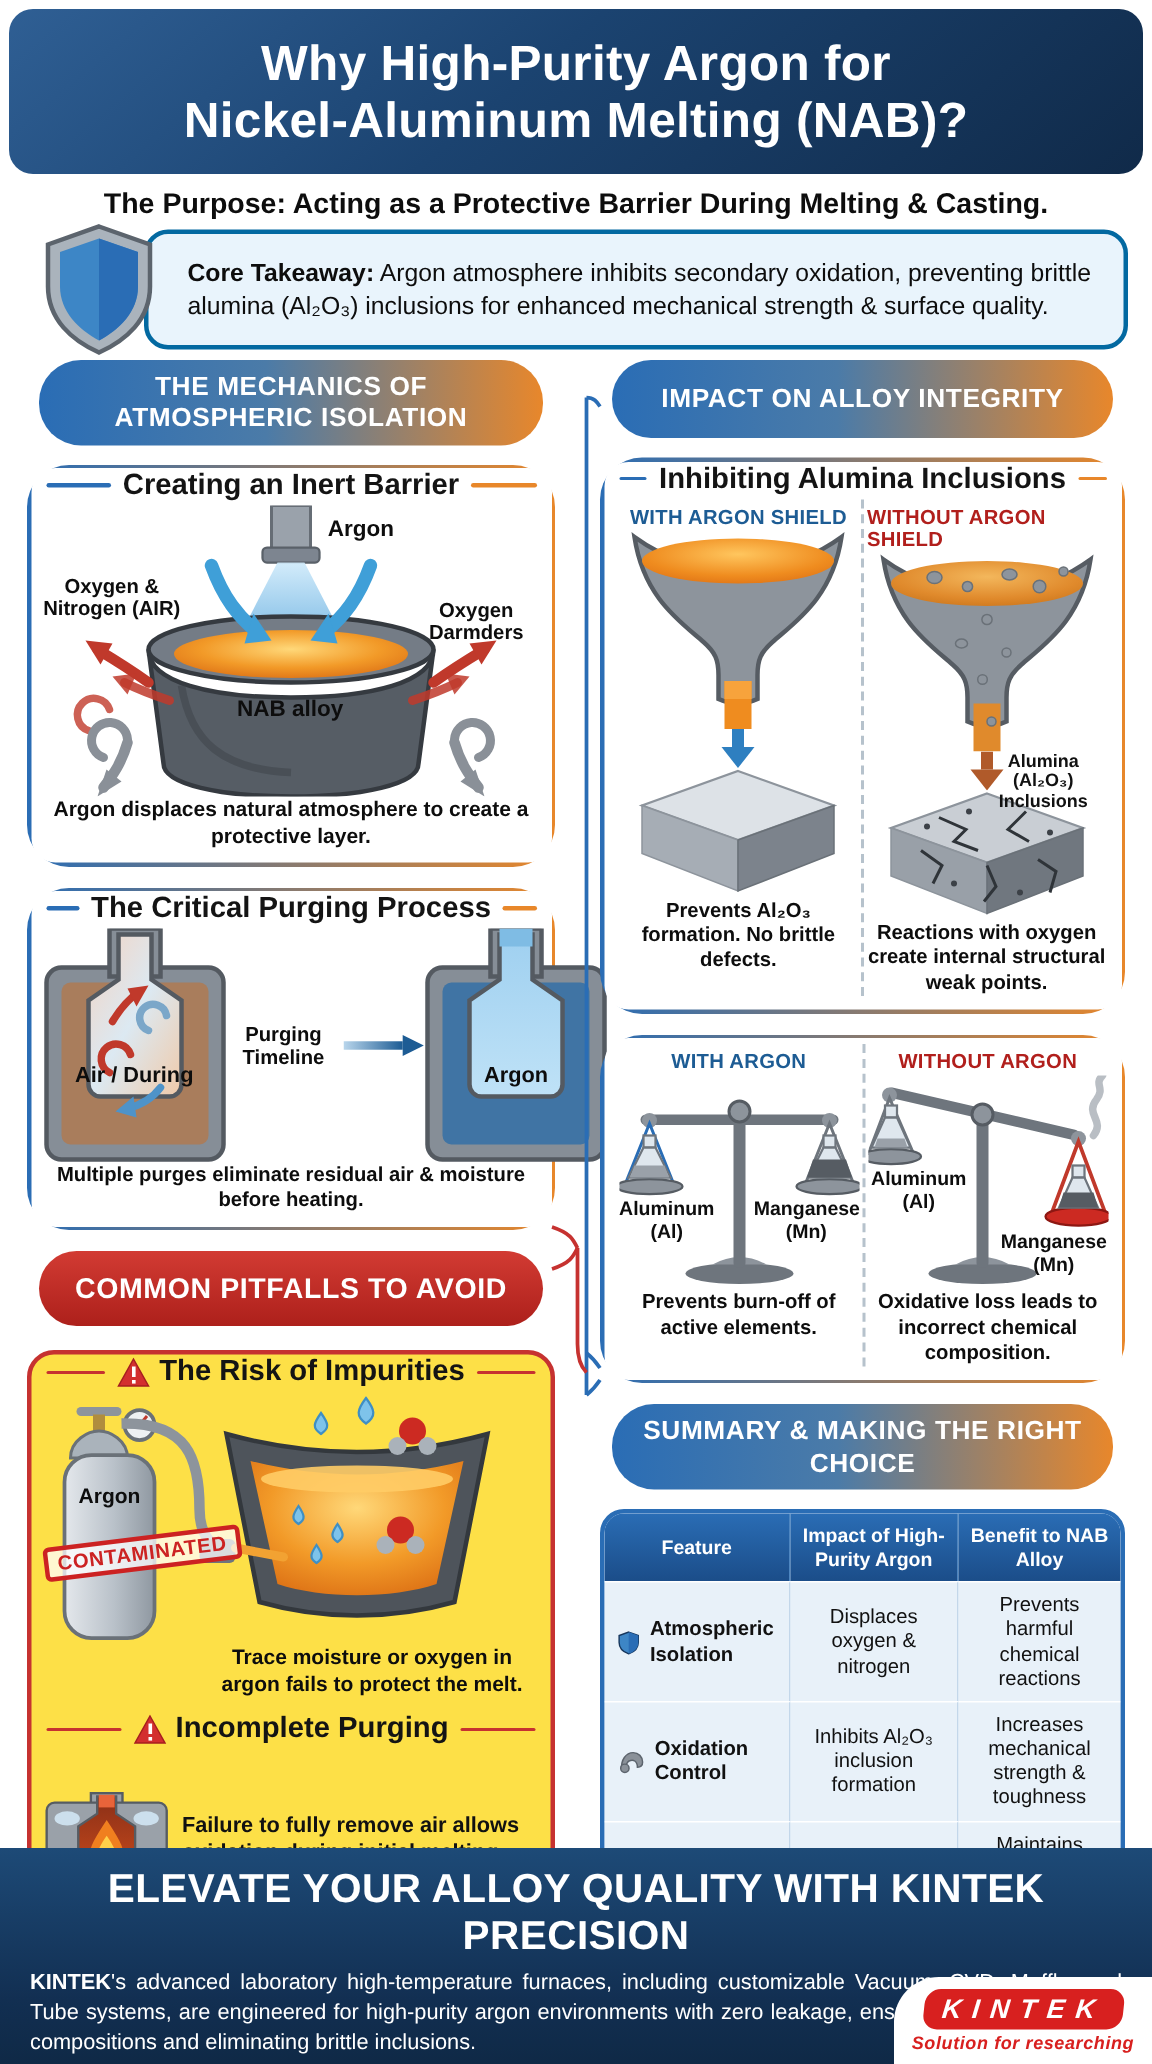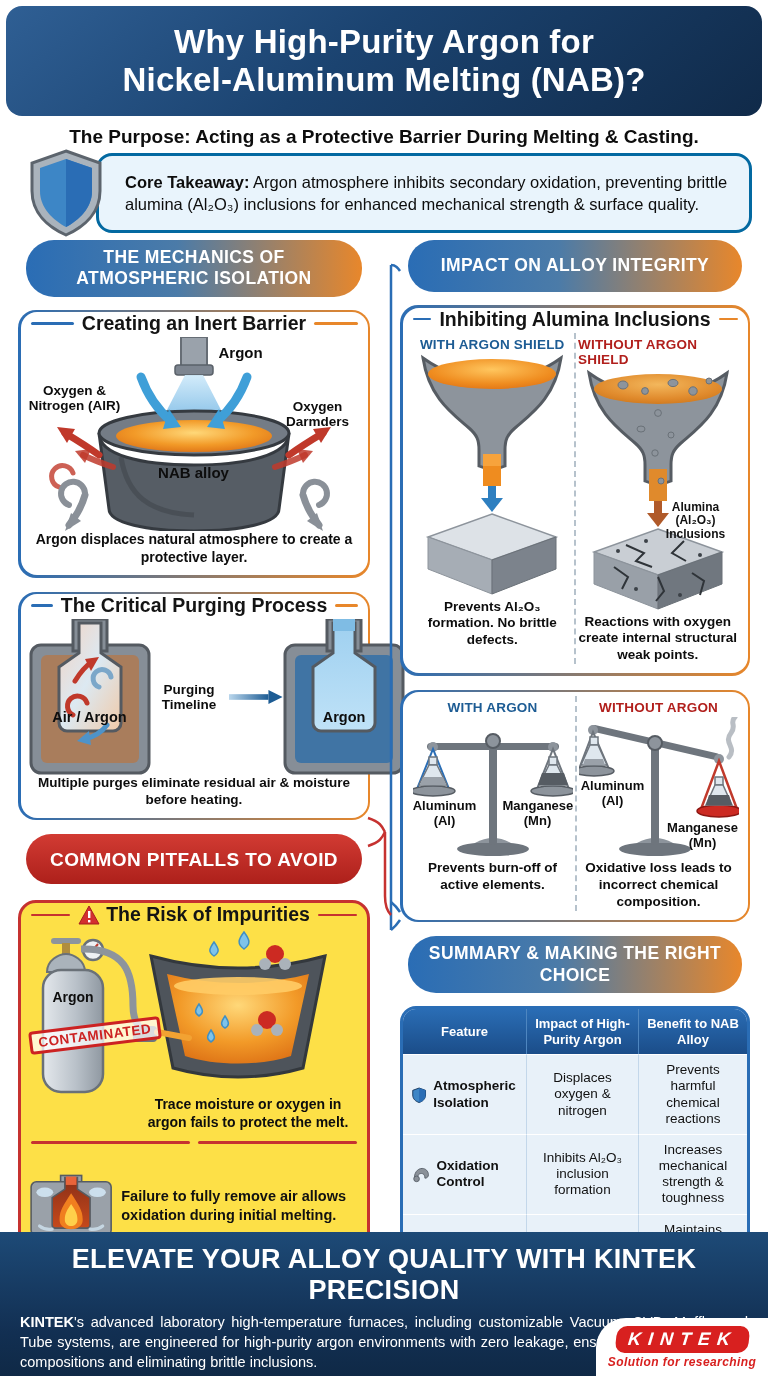--- a/index.html
+++ b/index.html
@@ -23,21 +23,21 @@
   .colL{position:absolute;left:18px;top:240px;width:352px;}
   .colR{position:absolute;left:400px;top:240px;width:350px;}
 
   .pill{border-radius:28px;color:#fff;font-weight:bold;text-align:center;
         display:flex;align-items:center;justify-content:center;
         padding:7px 14px;font-size:17.5px;line-height:1.22;letter-spacing:.4px;
         background:linear-gradient(90deg,#2a6db5 0%,#4b7ba8 45%,#e8872b 100%);
         min-height:38px;margin:0 8px 13px;}
   .pill.red{background:linear-gradient(180deg,#d23b33,#ad201b);font-size:19px;min-height:36px;margin-top:12px;}
 
-  .gcard{background:linear-gradient(90deg,#2a6db5,#e8872a);border-radius:18px;padding:2.5px;margin-bottom:14px;}
+  .gcard{background:linear-gradient(90deg,#2a6db5,#e8872a);border-radius:28px;padding:2.5px;margin-bottom:14px;}
   .gcard>.inner{background:#fff;border-radius:16px;padding:4px 8px 9px;}
   .rcard{border:3px solid #c63230;border-radius:18px;background:#fde047;padding:4px 8px 9px;margin-top:16px;}
 
   .ctitle{display:flex;align-items:center;gap:8px;margin:-4px 2px 2px;}
   .ctitle .tx{font-size:19.5px;font-weight:bold;color:#141414;white-space:nowrap;display:flex;align-items:center;gap:6px;}
   .ctitle i{flex:1;height:2.5px;border-radius:2px;}
   .ln-b{background:#2a6db5;} .ln-o{background:#e8872a;} .ln-r{background:#c63230;}
 
   .illus{position:relative;}
   .lbl{position:absolute;font-weight:bold;color:#0d0d0d;text-align:center;line-height:1.12;}
@@ -199,21 +199,21 @@
               <rect x="44" y="0" width="34" height="32" fill="#868e97" stroke="#545a61" stroke-width="3"></rect>
               <rect x="12" y="36" width="98" height="108" rx="6" fill="#c7702c" opacity=".55"></rect>
               <path d="M50 4 h22 v30 l20 14 v56 a8 8 0 0 1 -8 8 H38 a8 8 0 0 1 -8 -8 V48 l20 -14 Z" fill="url(#pg1)" stroke="#545a61" stroke-width="3"></path>
               <path d="M44 96 a10 10 0 1 1 14 -12" fill="none" stroke="#c0392b" stroke-width="5" stroke-linecap="round"></path>
               <path d="M46 62 C52 52 58 46 64 42" fill="none" stroke="#c0392b" stroke-width="5" stroke-linecap="round"></path>
               <polygon points="70,38 56,40 62,52" fill="#c0392b"></polygon>
               <path d="M82 58 a9 9 0 1 0 -12 10" fill="none" stroke="#7ba7c9" stroke-width="5" stroke-linecap="round"></path>
               <path d="M78 106 C72 114 64 118 56 120" fill="none" stroke="#4e93c9" stroke-width="5" stroke-linecap="round"></path>
               <polygon points="48,122 62,126 60,112" fill="#4e93c9"></polygon>
             </svg>
-            <div class="lbl" style="left:8px;top:90px;width:106px;font-size:14.5px;">Air / Argon</div>
+            <div class="lbl" style="left:8px;top:90px;width:106px;font-size:14.5px;">Air / During</div>
           </div>
           <div class="purge-mid">
             <div class="lbl" style="position:static;font-size:13.5px;">Purging Timeline</div>
             <svg width="76" height="22" viewBox="0 0 76 22">
               <defs>
                   <linearGradient id="arr1" x1="0" y1="0" x2="1" y2="0">
                 <stop offset="0%" stop-color="#b9d6ec"></stop>
                     <stop offset="100%" stop-color="#1d5c94"></stop>
                   </linearGradient>
                 </defs>
@@ -304,20 +304,28 @@
               <circle cx="248" cy="102" r="6" fill="#aab2ba"></circle>
           </g>
         </svg>
         <div class="lbl" style="left:20px;top:62px;width:48px;font-size:14px;">Argon</div>
         <div class="stamp">CONTAMINATED</div>
       </div>
       <div class="caption" style="margin-left:108px;font-size:14px;">Trace moisture or oxygen in argon fails to protect the melt.</div>
 
       <div class="ctitle" style="margin-top:10px;">
         <i class="ln-r"></i>
+        <span class="tx">
+          <svg class="warn" viewBox="0 0 22 20">
+            <path d="M11 1 L21 19 H1 Z" fill="#d32f2f" stroke="#a61f1f" stroke-width="1"></path>
+            <rect x="10" y="6" width="2.4" height="7" fill="#fff"></rect>
+              <rect x="10" y="15" width="2.4" height="2.4" fill="#fff"></rect>
+          </svg>
+          <span>Incomplete Purging</span>
+        </span>
         <i class="ln-r"></i>
       </div>
       <div class="furn-row">
         <svg width="160" height="116" viewBox="0 0 160 116">
           <defs>
             <linearGradient id="fire1" x1="0" y1="0" x2="0" y2="1">
               <stop offset="0%" stop-color="#8a2f17"></stop>
                 <stop offset="100%" stop-color="#c6491c"></stop>
             </linearGradient>
           </defs>

